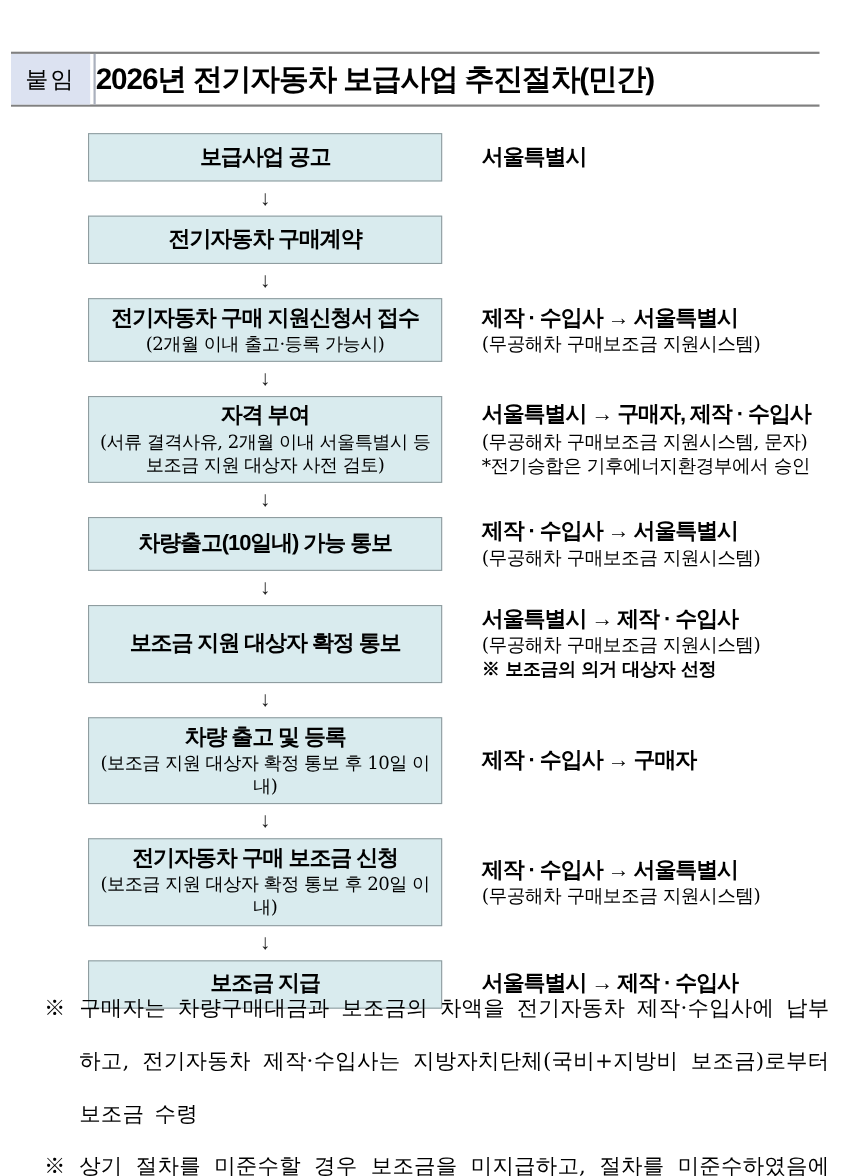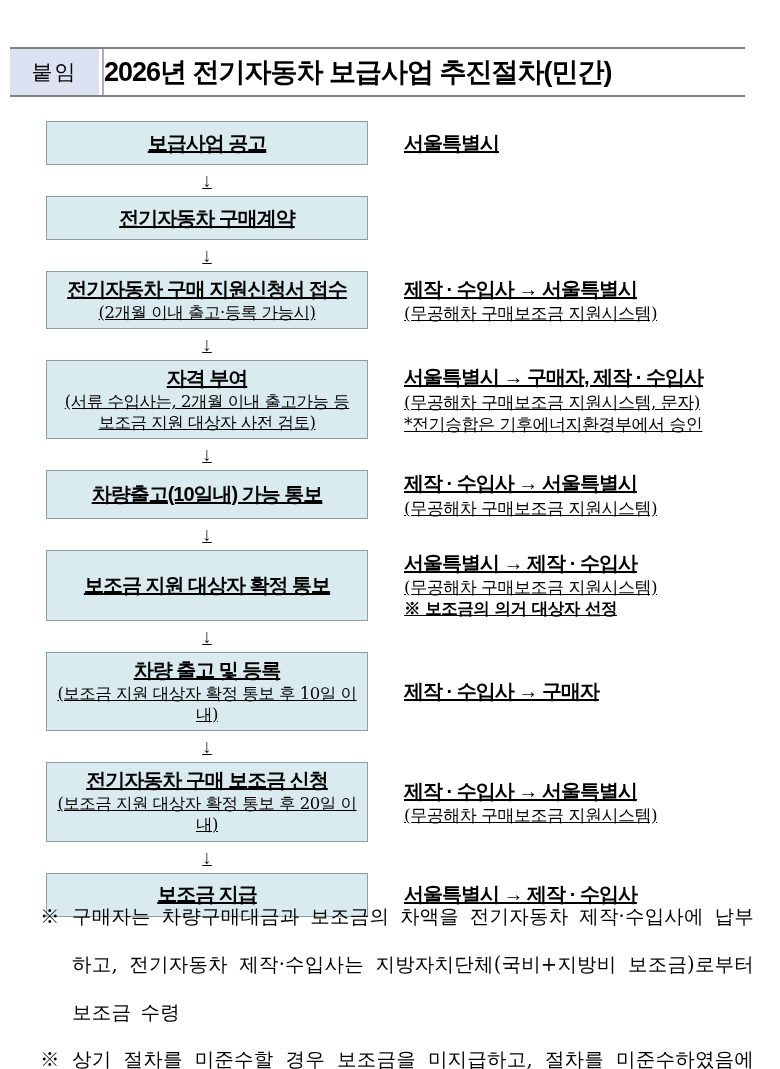--- a/index.html
+++ b/index.html
@@ -20,32 +20,32 @@
   .page{position:relative;width:780px;height:1069px;background:#fff;}
 
   
   .header{
     position:absolute;left:10px;top:47px;width:735px;height:50px;
     border-top:2px solid var(--header-line);
     border-bottom:2px solid var(--header-line);
     display:flex;align-items:stretch;background:#fff;
   }
   .badge{
-    width:89px;background:var(--badge-fill);
+    width:72px;background:var(--badge-fill);
     display:flex;align-items:center;justify-content:center;
     font-size:21px;letter-spacing:2px;
   }
   .badge-sep{width:2px;background:#aab0bd;margin-left:3px;}
   .doc-title{
     flex:1;display:flex;align-items:center;
     padding-left:0;font-weight:bold;font-size:27px;letter-spacing:-1px;
   }
 
   
-  .flow{position:absolute;left:46px;top:121px;width:692px;text-decoration:underline;}
+  .flow{position:absolute;left:80px;top:121px;width:692px;}
   .step-row{display:flex;align-items:stretch;}
   .flow-box{
     width:322px;min-height:44px;
     background:var(--box-fill);
     border:1px solid var(--box-border);
     display:flex;flex-direction:column;justify-content:center;align-items:center;
     text-align:center;padding:5px 2px;flex-shrink:0;
   }
   .box-title{font-weight:bold;font-size:20px;line-height:1.25;letter-spacing:-1px;}
   .box-sub{font-family:"DejaVu Serif",serif;font-size:16.5px;line-height:1.28;letter-spacing:-0.5px;}
@@ -109,21 +109,21 @@
           <div class="label-title">제작 · 수입사 → 서울특별시</div>
           <div class="label-sub">(무공해차 구매보조금 지원시스템)</div>
         </div>
       </div>
       <div class="arrow-row">
         <div class="arrow">↓</div>
       </div>
       <div class="step-row">
         <div class="flow-box">
           <div class="box-title">자격 부여</div>
-          <div class="box-sub">(서류 수입사는, 2개월 이내 출고가능 등</div>
+          <div class="box-sub">(서류 결격사유, 2개월 이내 서울특별시 등</div>
           <div class="box-sub">보조금 지원 대상자 사전 검토)</div>
         </div>
         <div class="step-label">
           <div class="label-title">서울특별시 → 구매자, 제작 · 수입사</div>
           <div class="label-sub">(무공해차 구매보조금 지원시스템, 문자)</div>
           <div class="label-sub">*전기승합은 기후에너지환경부에서 승인</div>
         </div>
       </div>
       <div class="arrow-row">
         <div class="arrow">↓</div>

